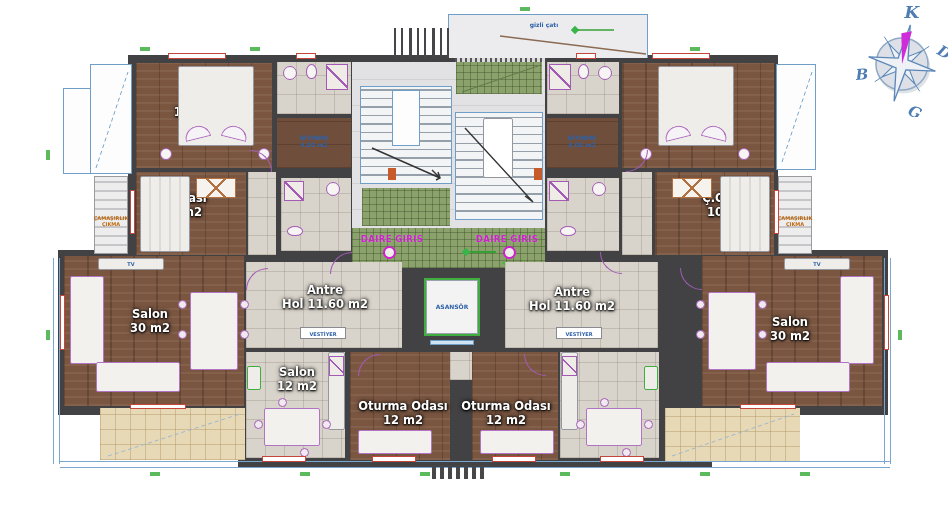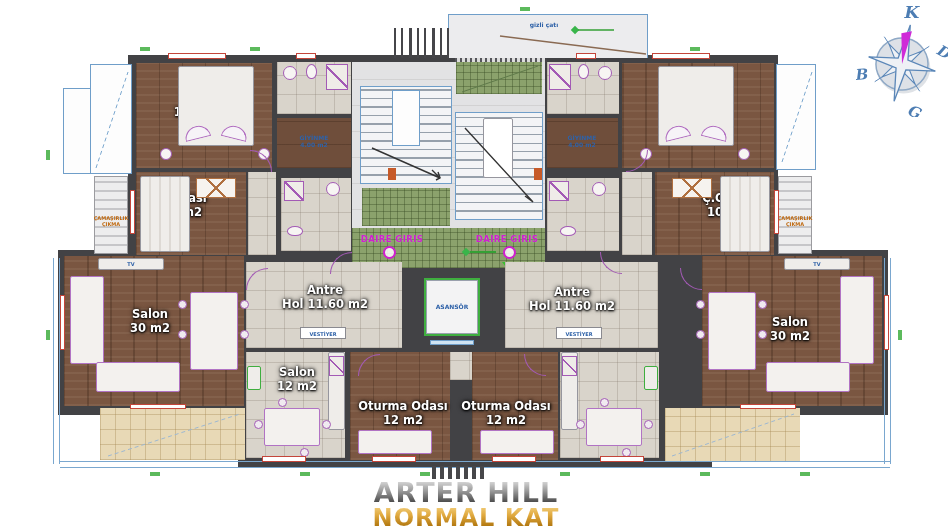--- a/index.html
+++ b/index.html
@@ -359,18 +359,14 @@
       <path d="M46 38 L50 58 L70 62 L50 66 L46 86 L42 66 L22 62 L42 58 Z" transform="rotate(45 46 62)" fill="#eef1f5" stroke="#5b87b8" stroke-width="1.1"></path>
       <path d="M46 22 L51 57 L80 62 L51 67 L46 100 L41 67 L12 62 L41 57 Z" fill="#eef1f5" stroke="#5b87b8" stroke-width="1.3"></path>
       <polygon points="46,62 39,32 49,28" fill="#cf2bd8"></polygon>
       <text x="38" y="16" font-size="17" font-style="italic" font-weight="bold" font-family="DejaVu Serif, serif" fill="#4d7db3" transform="rotate(-12 42 12)">K</text>
       <text x="78" y="46" font-size="15" font-style="italic" font-weight="bold" font-family="DejaVu Serif, serif" fill="#4d7db3" transform="rotate(18 82 42)">D</text>
       <text x="3" y="86" font-size="15" font-style="italic" font-weight="bold" font-family="DejaVu Serif, serif" fill="#4d7db3" transform="rotate(-16 8 82)">B</text>
       <text x="62" y="111" font-size="15" font-style="italic" font-weight="bold" font-family="DejaVu Serif, serif" fill="#4d7db3" transform="rotate(12 66 107)">G</text>
     </g>
   </svg>
 
-  <div class="blk" style="left:300px;top:477px;width:332px">
-    <div class="title1">ARTER HILL</div>
-    <div class="title2">NORMAL KAT</div>
-  </div>
 
 </div>
 
 </body></html>

